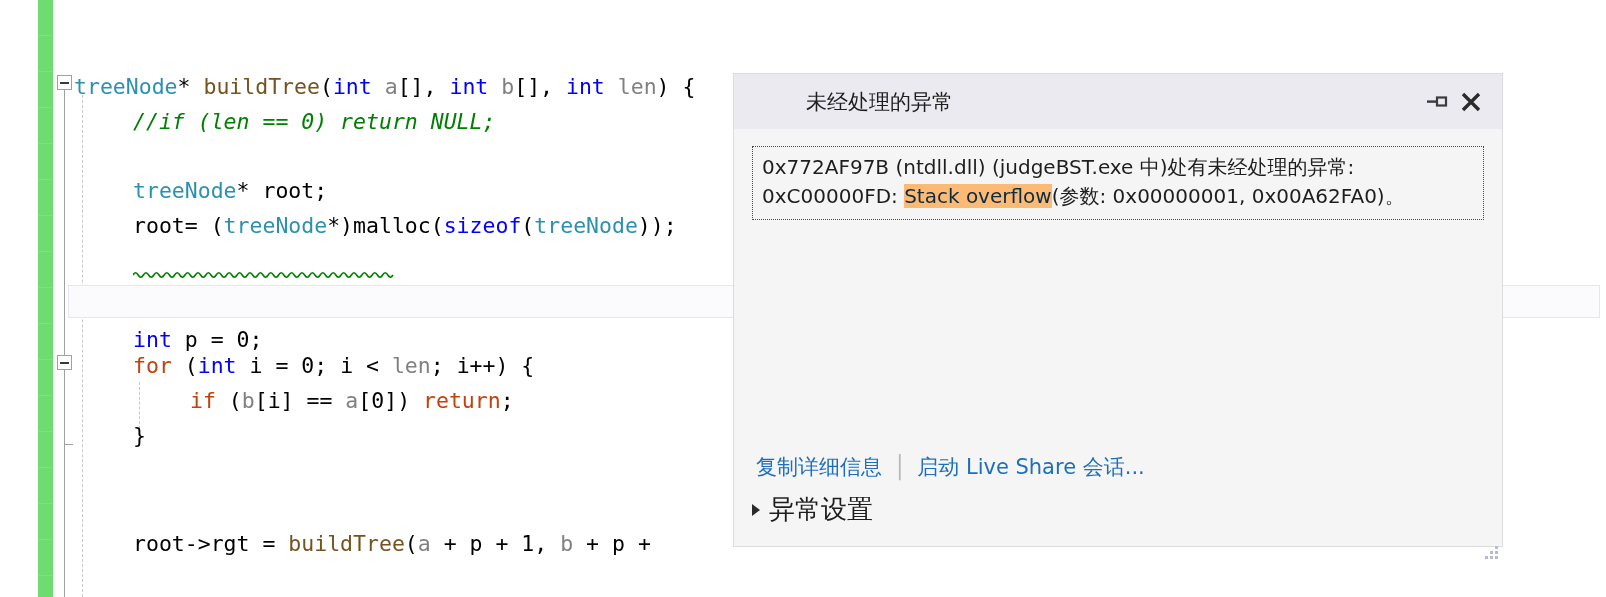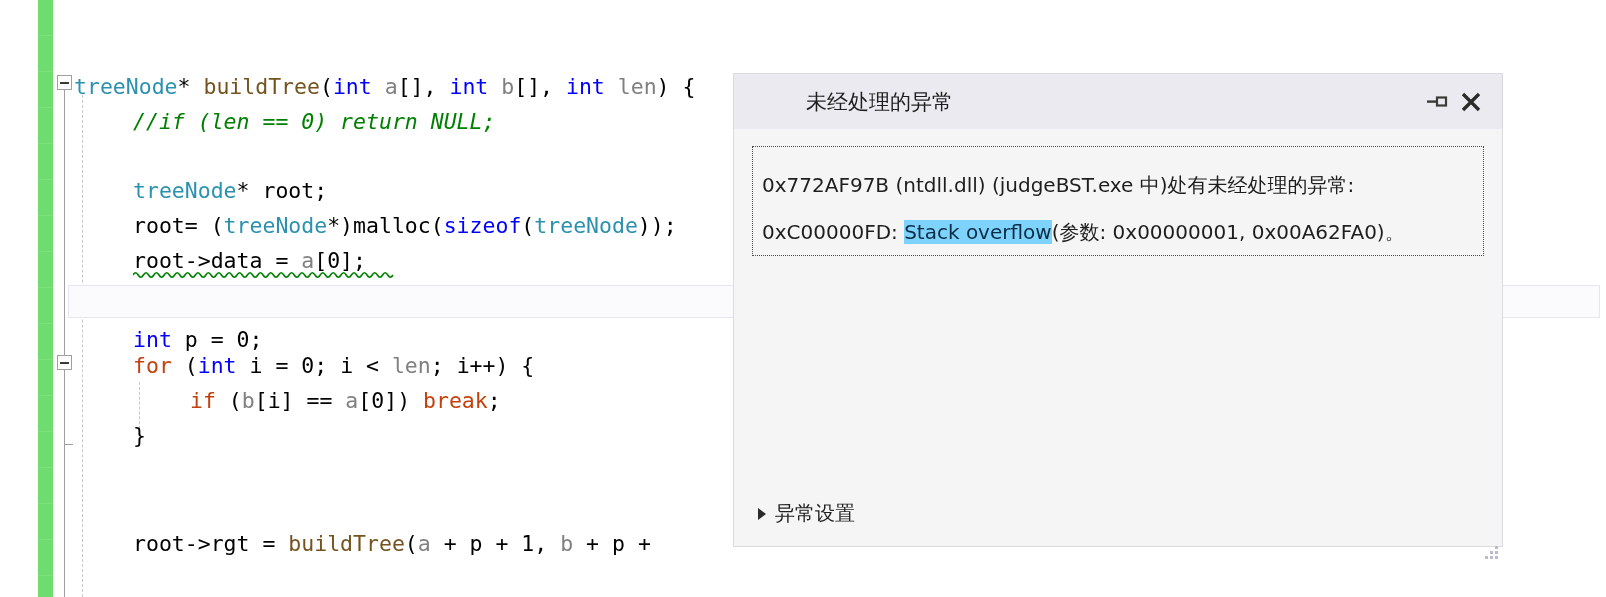--- a/index.html
+++ b/index.html
@@ -154,23 +154,23 @@
   .msg-box {
     margin: 17px 18px 0 18px;
     border: 1px dotted #4a4a4a;
     padding: 6px 9px 8px 9px;
     font-family: "DejaVu Sans", sans-serif;
     font-size: 20px;
     line-height: 29px;
     color: #1e1e1e;
     background: transparent;
   }
-  .msg-line { white-space: nowrap; margin-top: 18px; }
+  .msg-line { white-space: nowrap; }
   .hl {
-    background: #7dd3fc;
+    background: #fdba74;
     color: #0b2c45;
   }
 
   .dlg-links {
     position: absolute;
     left: 22px;
     bottom: 82px;
     display: flex;
     align-items: center;
     font-family: "DejaVu Sans", sans-serif;
@@ -182,26 +182,26 @@
     white-space: nowrap;
   }
   .link-sep {
     color: #b6b6bb;
     margin: 0 11px;
     font-size: 22px;
   }
 
   .dlg-expander {
     position: absolute;
-    left: 24px;
+    left: 18px;
     bottom: 36px;
     display: flex;
     align-items: center;
     font-family: "DejaVu Sans", sans-serif;
-    font-size: 20px;
+    font-size: 26px;
     color: #1e1e1e;
     cursor: default;
   }
   .tri {
     width: 0; height: 0;
     border-left: 8px solid #2b2b2b;
     border-top: 6px solid transparent;
     border-bottom: 6px solid transparent;
     margin-right: 9px;
   }
@@ -257,24 +257,23 @@
   <div class="indent-guide" style="left:82px; top:95px; height:502px;"></div>
   <div class="indent-guide" style="left:139px; top:382px; height:52px;"></div>
 
   <div class="current-line" style="left:68px; top:285px; width:1532px; height:33px;"></div>
 
   <div class="code">
     <div class="line" style="top:69px;  left:74px;"><span class="type">treeNode</span><span class="plain">* </span><span class="fn">buildTree</span><span class="plain">(</span><span class="kw">int</span><span class="plain"> </span><span class="param">a</span><span class="plain">[], </span><span class="kw">int</span><span class="plain"> </span><span class="param">b</span><span class="plain">[], </span><span class="kw">int</span><span class="plain"> </span><span class="param">len</span><span class="plain">) {</span></div>
     <div class="line" style="top:104px; left:133px;font-style:italic;"><span class="comment">//if (len == 0) return NULL;</span></div>
     <div class="line" style="top:208px; left:133px;"><span class="plain">root= (</span><span class="type">treeNode</span><span class="plain">*)malloc(</span><span class="kw">sizeof</span><span class="plain">(</span><span class="type">treeNode</span><span class="plain">));</span></div>
     <div class="line" style="top:173px; left:133px;"><span class="type">treeNode</span><span class="plain">* root;</span></div>
-    <div class="line" style="top:243px; left:133px;"><span class="plain">root-&gt;data = </span><span class="param">a</span><span class="plain">[0];</span></div>
     <div class="line" style="top:322px; left:133px;"><span class="kw">int</span><span class="plain"> p = 0;</span></div>
     <div class="line" style="top:348px; left:133px;"><span class="kw2">for</span><span class="plain"> (</span><span class="kw">int</span><span class="plain"> i = 0; i &lt; </span><span class="param">len</span><span class="plain">; i++) {</span></div>
-    <div class="line" style="top:383px; left:190px;"><span class="kw2">if</span><span class="plain"> (</span><span class="param">b</span><span class="plain">[i] == </span><span class="param">a</span><span class="plain">[0]) </span><span class="kw2">break</span><span class="plain">;</span></div>
+    <div class="line" style="top:383px; left:190px;"><span class="kw2">if</span><span class="plain"> (</span><span class="param">b</span><span class="plain">[i] == </span><span class="param">a</span><span class="plain">[0]) </span><span class="kw2">return</span><span class="plain">;</span></div>
     <div class="line" style="top:418px; left:133px;"><span class="plain">}</span></div>
     <div class="line" style="top:526px; left:133px;"><span class="plain">root-&gt;rgt = </span><span class="fn">buildTree</span><span class="plain">(</span><span class="param">a</span><span class="plain"> + p + 1, </span><span class="param">b</span><span class="plain"> + p + </span></div>
   </div>
 
   <svg class="squiggle-svg" style="left:133px; top:270px;" width="262" height="8" viewBox="0 0 262 8">
     <path d="M0 5 Q 2.6 0.6 5.2 5 T 10.4 5 T 15.6 5 T 20.8 5 T 26 5 T 31.2 5 T 36.4 5 T 41.6 5 T 46.8 5 T 52 5 T 57.2 5 T 62.4 5 T 67.6 5 T 72.8 5 T 78 5 T 83.2 5 T 88.4 5 T 93.6 5 T 98.8 5 T 104 5 T 109.2 5 T 114.4 5 T 119.6 5 T 124.8 5 T 130 5 T 135.2 5 T 140.4 5 T 145.6 5 T 150.8 5 T 156 5 T 161.2 5 T 166.4 5 T 171.6 5 T 176.8 5 T 182 5 T 187.2 5 T 192.4 5 T 197.6 5 T 202.8 5 T 208 5 T 213.2 5 T 218.4 5 T 223.6 5 T 228.8 5 T 234 5 T 239.2 5 T 244.4 5 T 249.6 5 T 254.8 5 T 260 5" fill="none" stroke="#008000" stroke-width="1.6"></path>
   </svg>
 
 </div>
 
@@ -301,20 +300,25 @@
 
     <div class="msg-box">
       <div class="msg-line">
         <span>0x772AF97B (ntdll.dll) (judgeBST.exe 中)处有未经处理的异常:</span>
       </div>
       <div class="msg-line">
         <span>0xC00000FD: </span><span class="hl">Stack overflow</span><span>(参数: 0x00000001, 0x00A62FA0)。</span>
       </div>
     </div>
 
+    <div class="dlg-links">
+      <span class="dlg-link">复制详细信息</span>
+      <span class="link-sep">│</span>
+      <span class="dlg-link">启动 Live Share 会话...</span>
+    </div>
 
     <div class="dlg-expander">
       <span class="tri"></span>
       <span>异常设置</span>
     </div>
 
     <div class="resize-grip">
       <i style="right:0px;  bottom:0px;"></i>
       <i style="right:5px;  bottom:0px;"></i>
       <i style="right:10px; bottom:0px;"></i>

